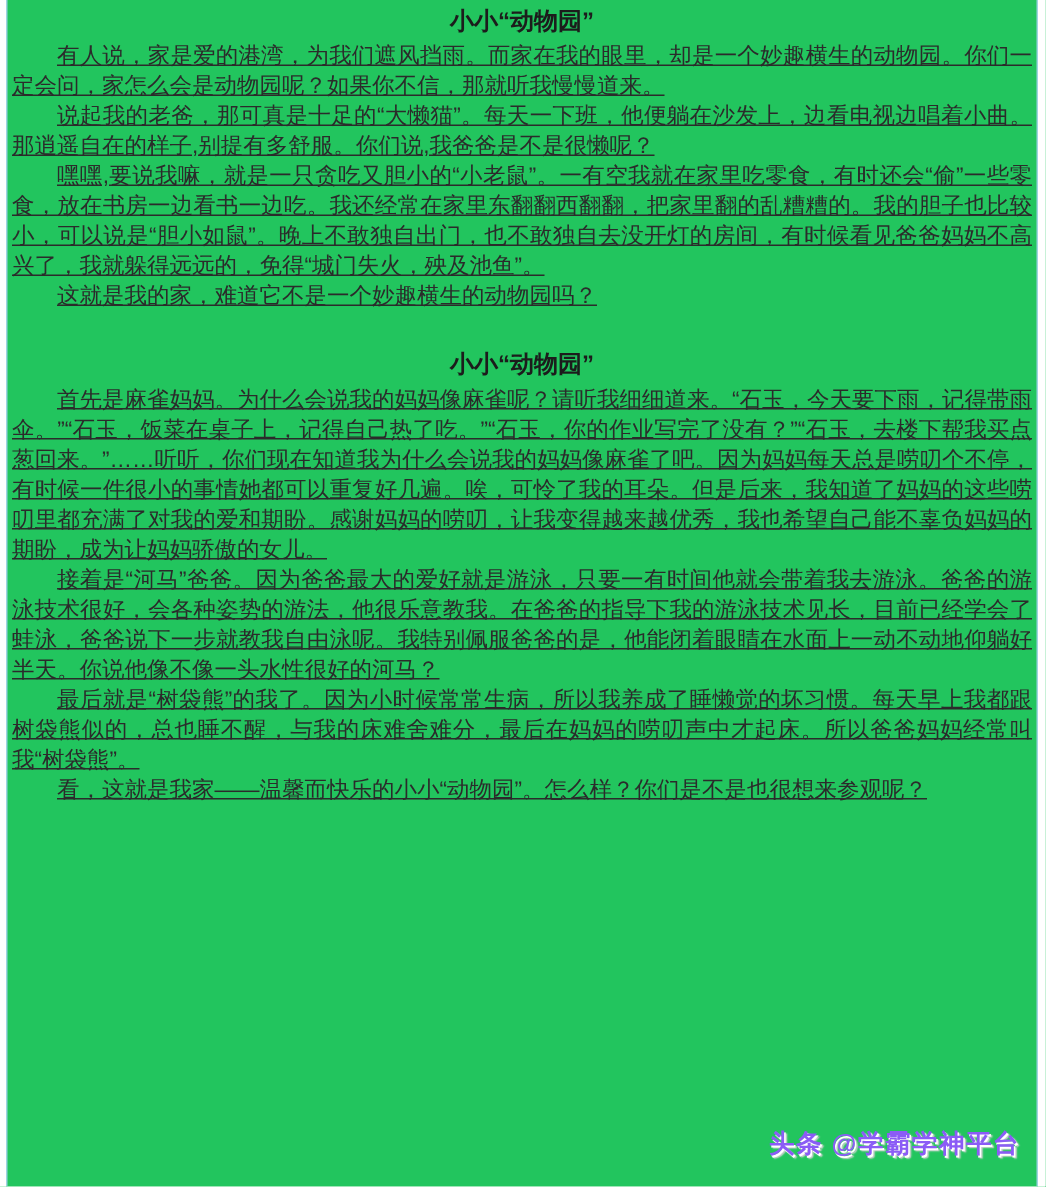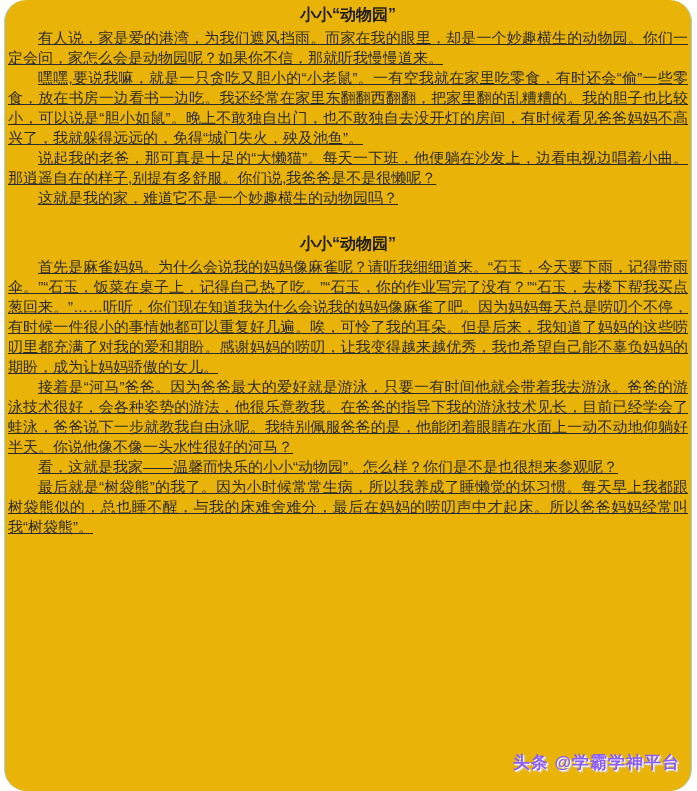--- a/index.html
+++ b/index.html
@@ -17,22 +17,21 @@
   .page {
     position: absolute;
     top: 0;
     left: 4px;
     right: 5px;
     bottom: 0;
     border-left: 1px solid #9ed2e2;
     border-right: 1px solid #9ed2e2;
     padding: 2px 3px 0 3px;
     box-sizing: border-box;
-    background: #eab308;
-    border-radius: 22px;
+    background: #22c55e;
   }
   .essay-title {
     font-size: 16px;
     font-weight: bold;
     text-align: center;
     color: #1c1c1c;
     margin: 3px 0 3px 0;
     line-height: 20px;
   }
   .para {
@@ -61,28 +60,28 @@
   }
 </style>
 </head>
 <body>
 
 <div class="page">
 
   <article class="essay essay-1">
     <h1 class="essay-title">小小“动物园”</h1>
     <p class="para">有人说，家是爱的港湾，为我们遮风挡雨。而家在我的眼里，却是一个妙趣横生的动物园。你们一定会问，家怎么会是动物园呢？如果你不信，那就听我慢慢道来。</p>
+    <p class="para">说起我的老爸，那可真是十足的“大懒猫”。每天一下班，他便躺在沙发上，边看电视边唱着小曲。那逍遥自在的样子,别提有多舒服。你们说,我爸爸是不是很懒呢？</p>
     <p class="para">嘿嘿,要说我嘛，就是一只贪吃又胆小的“小老鼠”。一有空我就在家里吃零食，有时还会“偷”一些零食，放在书房一边看书一边吃。我还经常在家里东翻翻西翻翻，把家里翻的乱糟糟的。我的胆子也比较小，可以说是“胆小如鼠”。晚上不敢独自出门，也不敢独自去没开灯的房间，有时候看见爸爸妈妈不高兴了，我就躲得远远的，免得“城门失火，殃及池鱼”。</p>
-    <p class="para">说起我的老爸，那可真是十足的“大懒猫”。每天一下班，他便躺在沙发上，边看电视边唱着小曲。那逍遥自在的样子,别提有多舒服。你们说,我爸爸是不是很懒呢？</p>
     <p class="para">这就是我的家，难道它不是一个妙趣横生的动物园吗？</p>
   </article>
 
   <article class="essay essay-2">
     <h1 class="essay-title">小小“动物园”</h1>
     <p class="para">首先是麻雀妈妈。为什么会说我的妈妈像麻雀呢？请听我细细道来。“石玉，今天要下雨，记得带雨伞。”“石玉，饭菜在桌子上，记得自己热了吃。”“石玉，你的作业写完了没有？”“石玉，去楼下帮我买点葱回来。”……听听，你们现在知道我为什么会说我的妈妈像麻雀了吧。因为妈妈每天总是唠叨个不停，有时候一件很小的事情她都可以重复好几遍。唉，可怜了我的耳朵。但是后来，我知道了妈妈的这些唠叨里都充满了对我的爱和期盼。感谢妈妈的唠叨，让我变得越来越优秀，我也希望自己能不辜负妈妈的期盼，成为让妈妈骄傲的女儿。</p>
     <p class="para">接着是“河马”爸爸。因为爸爸最大的爱好就是游泳，只要一有时间他就会带着我去游泳。爸爸的游泳技术很好，会各种姿势的游法，他很乐意教我。在爸爸的指导下我的游泳技术见长，目前已经学会了蛙泳，爸爸说下一步就教我自由泳呢。我特别佩服爸爸的是，他能闭着眼睛在水面上一动不动地仰躺好半天。你说他像不像一头水性很好的河马？</p>
+    <p class="para">最后就是“树袋熊”的我了。因为小时候常常生病，所以我养成了睡懒觉的坏习惯。每天早上我都跟树袋熊似的，总也睡不醒，与我的床难舍难分，最后在妈妈的唠叨声中才起床。所以爸爸妈妈经常叫我“树袋熊”。</p>
     <p class="para">看，这就是我家——温馨而快乐的小小“动物园”。怎么样？你们是不是也很想来参观呢？</p>
-    <p class="para">最后就是“树袋熊”的我了。因为小时候常常生病，所以我养成了睡懒觉的坏习惯。每天早上我都跟树袋熊似的，总也睡不醒，与我的床难舍难分，最后在妈妈的唠叨声中才起床。所以爸爸妈妈经常叫我“树袋熊”。</p>
   </article>
 
 </div>
 
 <div class="watermark">头条 @学霸学神平台</div>
 
 </body></html>

